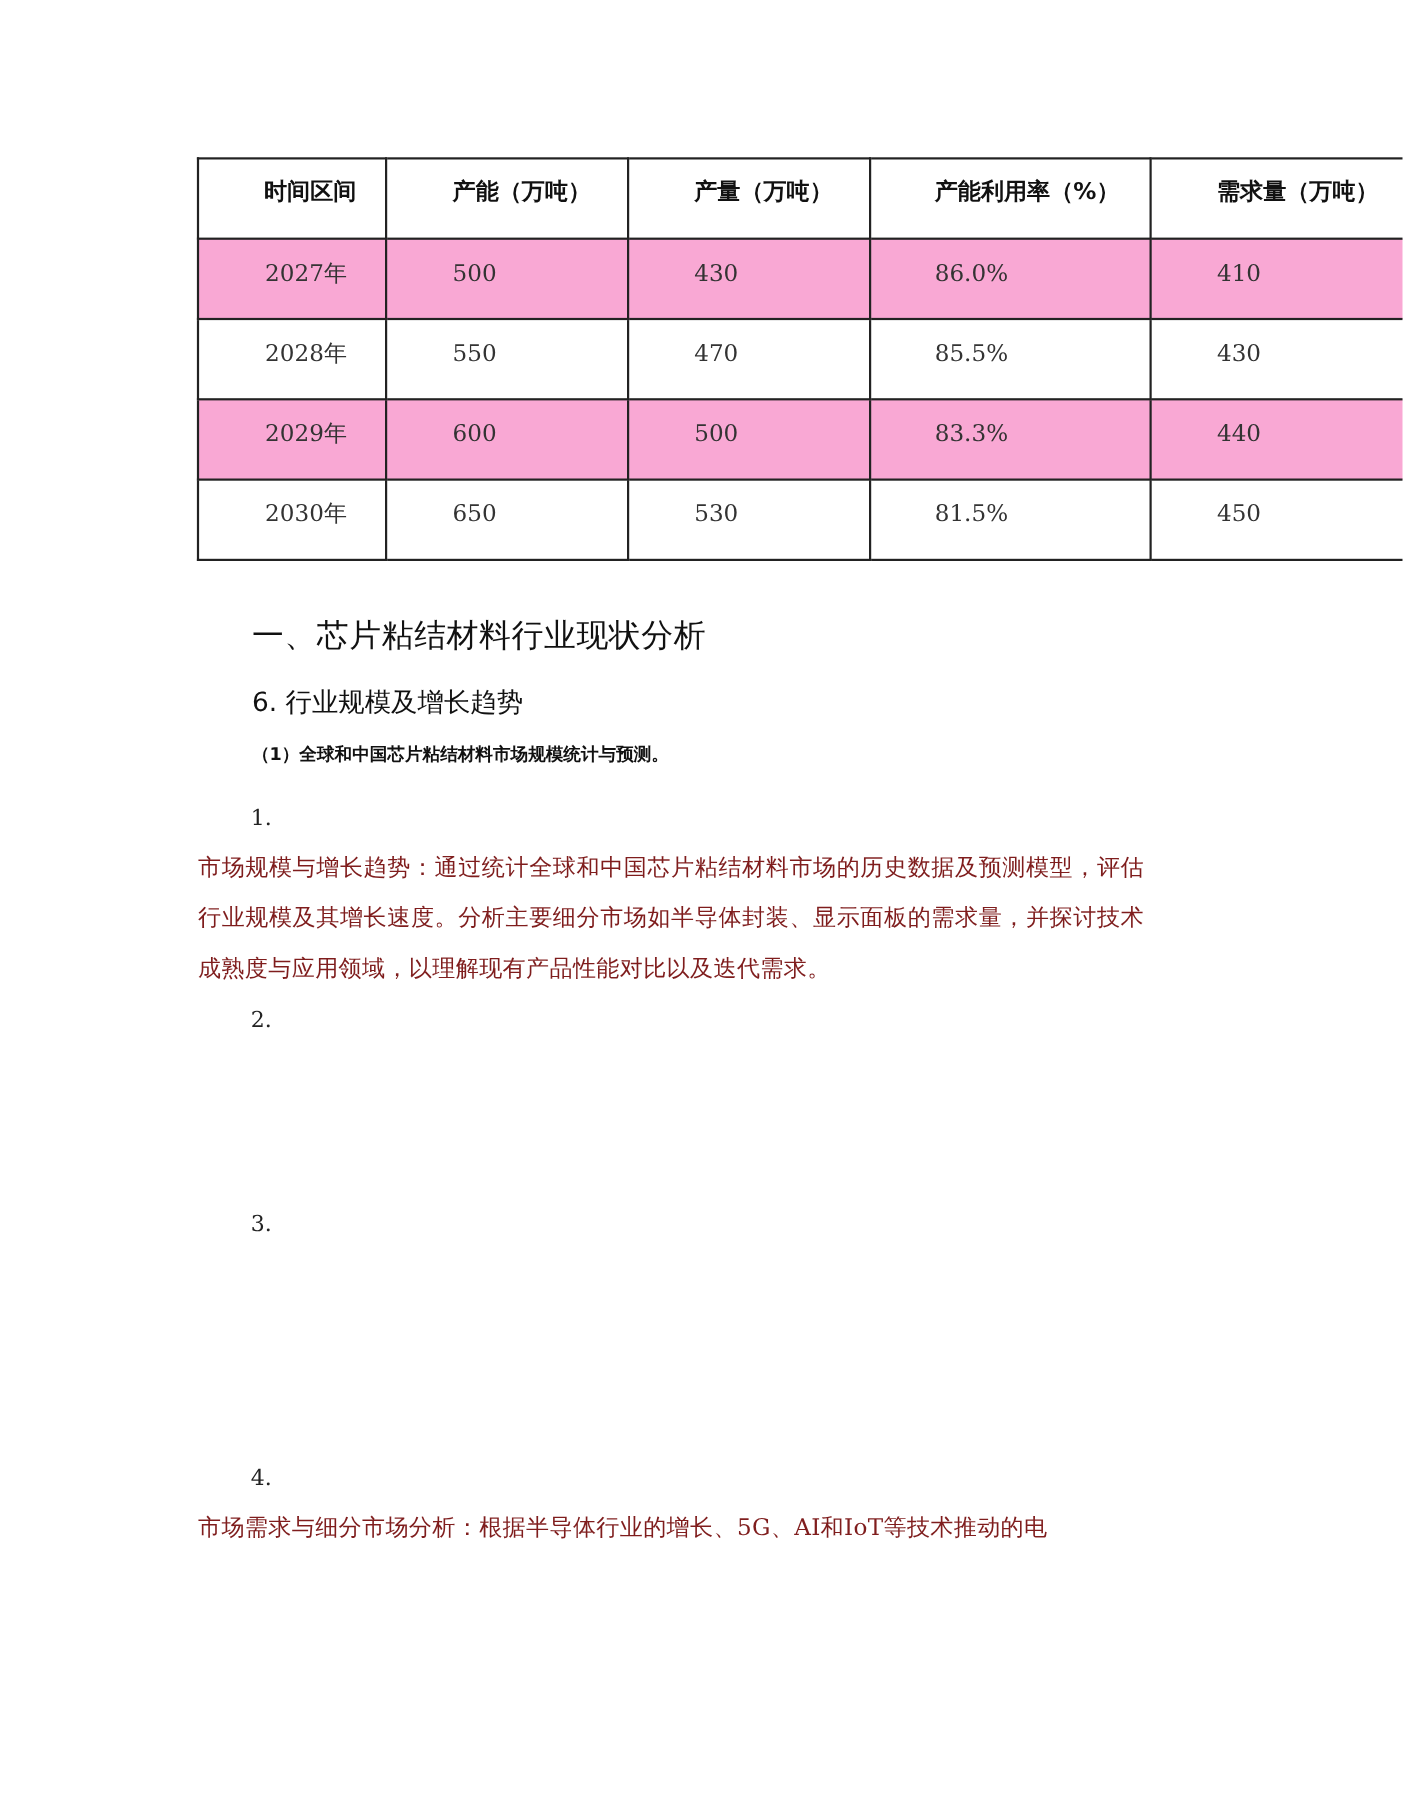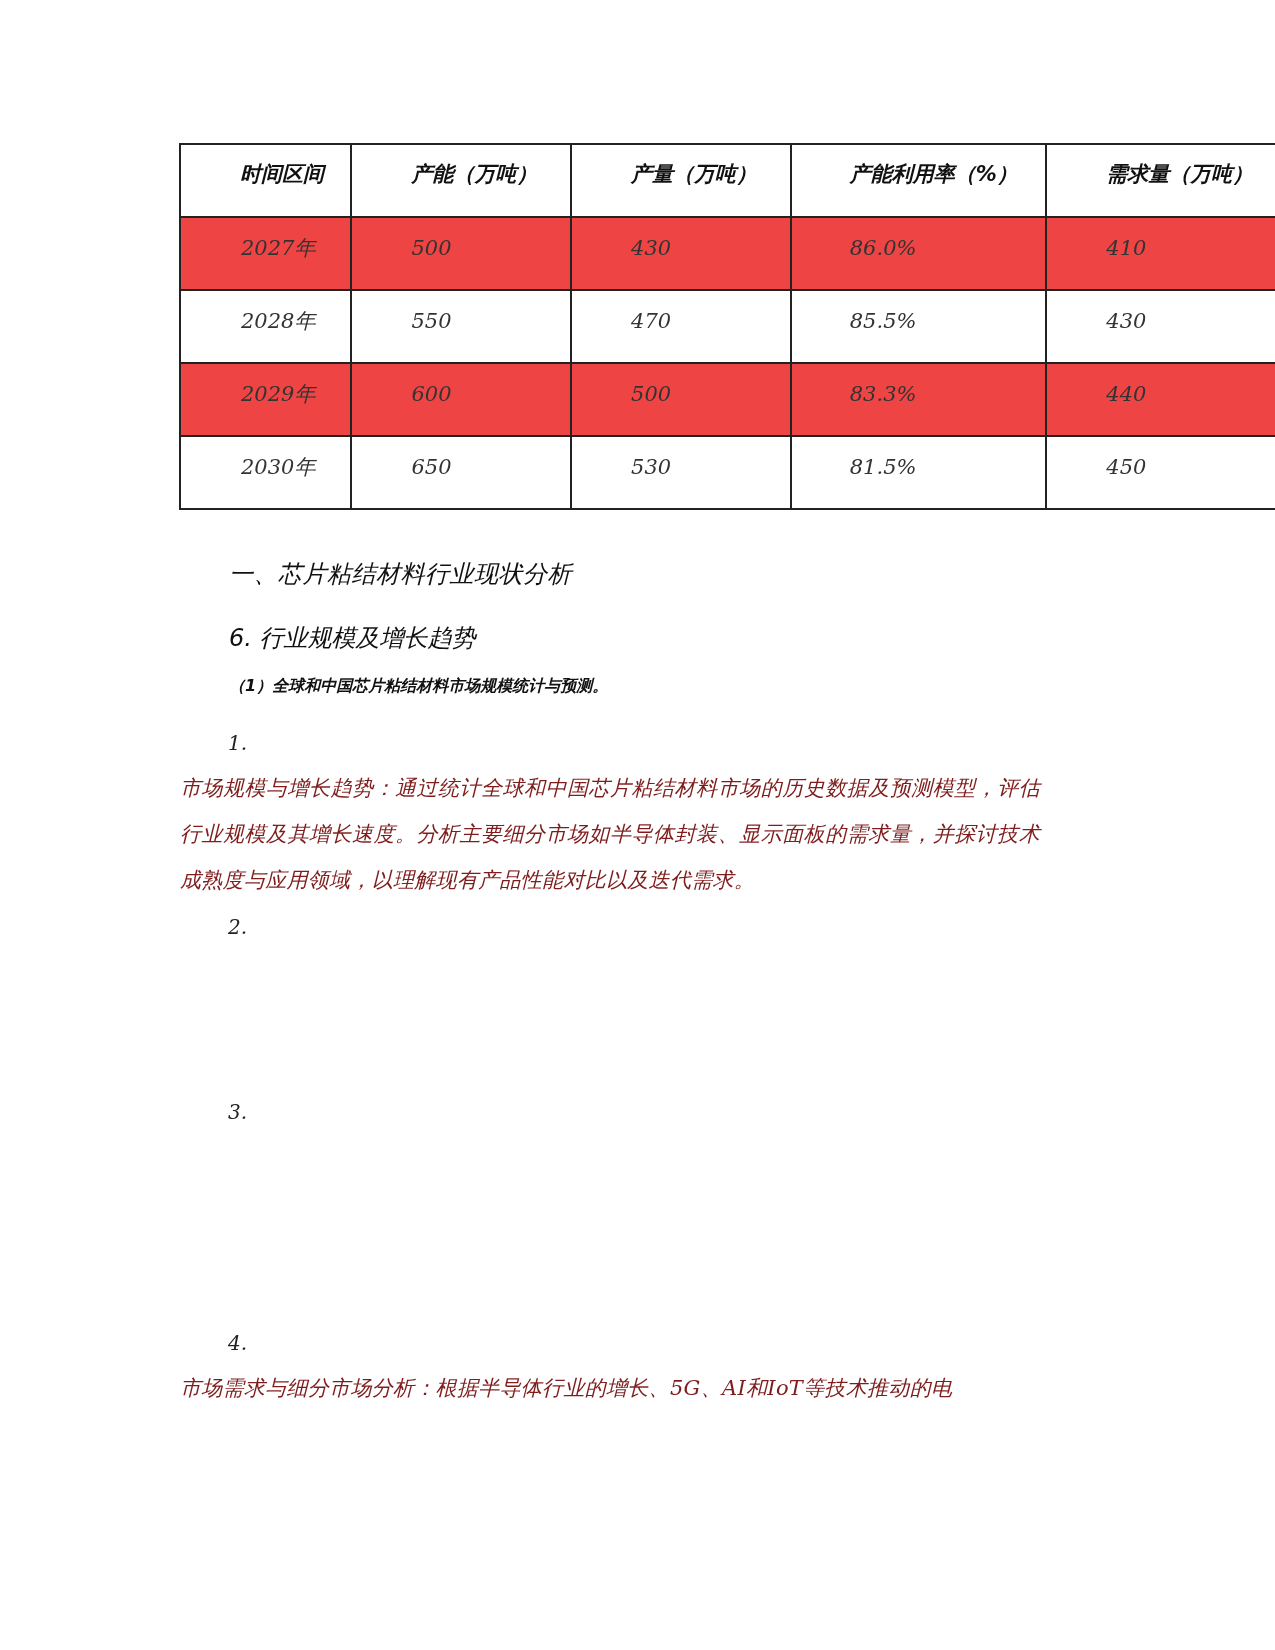--- a/index.html
+++ b/index.html
@@ -13,21 +13,20 @@
       position: relative;
       overflow: hidden;
       color: #111111;
       font-family: "DejaVu Serif", "Liberation Serif", serif;
     }
     .page {
       position: absolute;
       left: 0; top: 0;
       width: 1275px; height: 1451px;
       overflow: hidden;
-      font-style: italic;
     }
     
     .data-table {
       position: absolute;
       left: 179px;
       top: 143px;
       border-collapse: collapse;
       table-layout: fixed;
       width: 1320px;
     }
@@ -45,40 +44,40 @@
       text-align: left;
       padding-top: 19px;
       height: 52px;
     }
     .data-table td {
       padding-top: 20px;
       height: 51px;
       font-family: "DejaVu Serif", "Liberation Serif", serif;
       color: #333333;
     }
-    .data-table tr.shaded td { background: #ef4444; }
+    .data-table tr.shaded td { background: #f9a8d4; }
     .col-0 { width: 167px; }
     .col-1 { width: 214px; }
     .col-2 { width: 214px; }
     .col-3 { width: 249px; }
     .col-4 { width: 440px; }
     .data-table th.c0 { padding-left: 59px; }
     .data-table td.c0 { padding-left: 60px; }
     .data-table th.c1, .data-table td.c1 { padding-left: 59px; }
     .data-table th.c2, .data-table td.c2 { padding-left: 59px; }
     .data-table th.c3, .data-table td.c3 { padding-left: 58px; }
     .data-table th.c4, .data-table td.c4 { padding-left: 59px; }
 
     
     .h1 {
       position: absolute;
       left: 229px;
       top: 558px;
       font-family: "DejaVu Sans", "Liberation Sans", sans-serif;
-      font-size: 24px;
+      font-size: 29px;
       font-weight: normal;
       margin: 0;
       white-space: nowrap;
       letter-spacing: 0.5px;
     }
     .h2 {
       position: absolute;
       left: 229px;
       top: 622px;
       font-family: "DejaVu Sans", "Liberation Sans", sans-serif;

